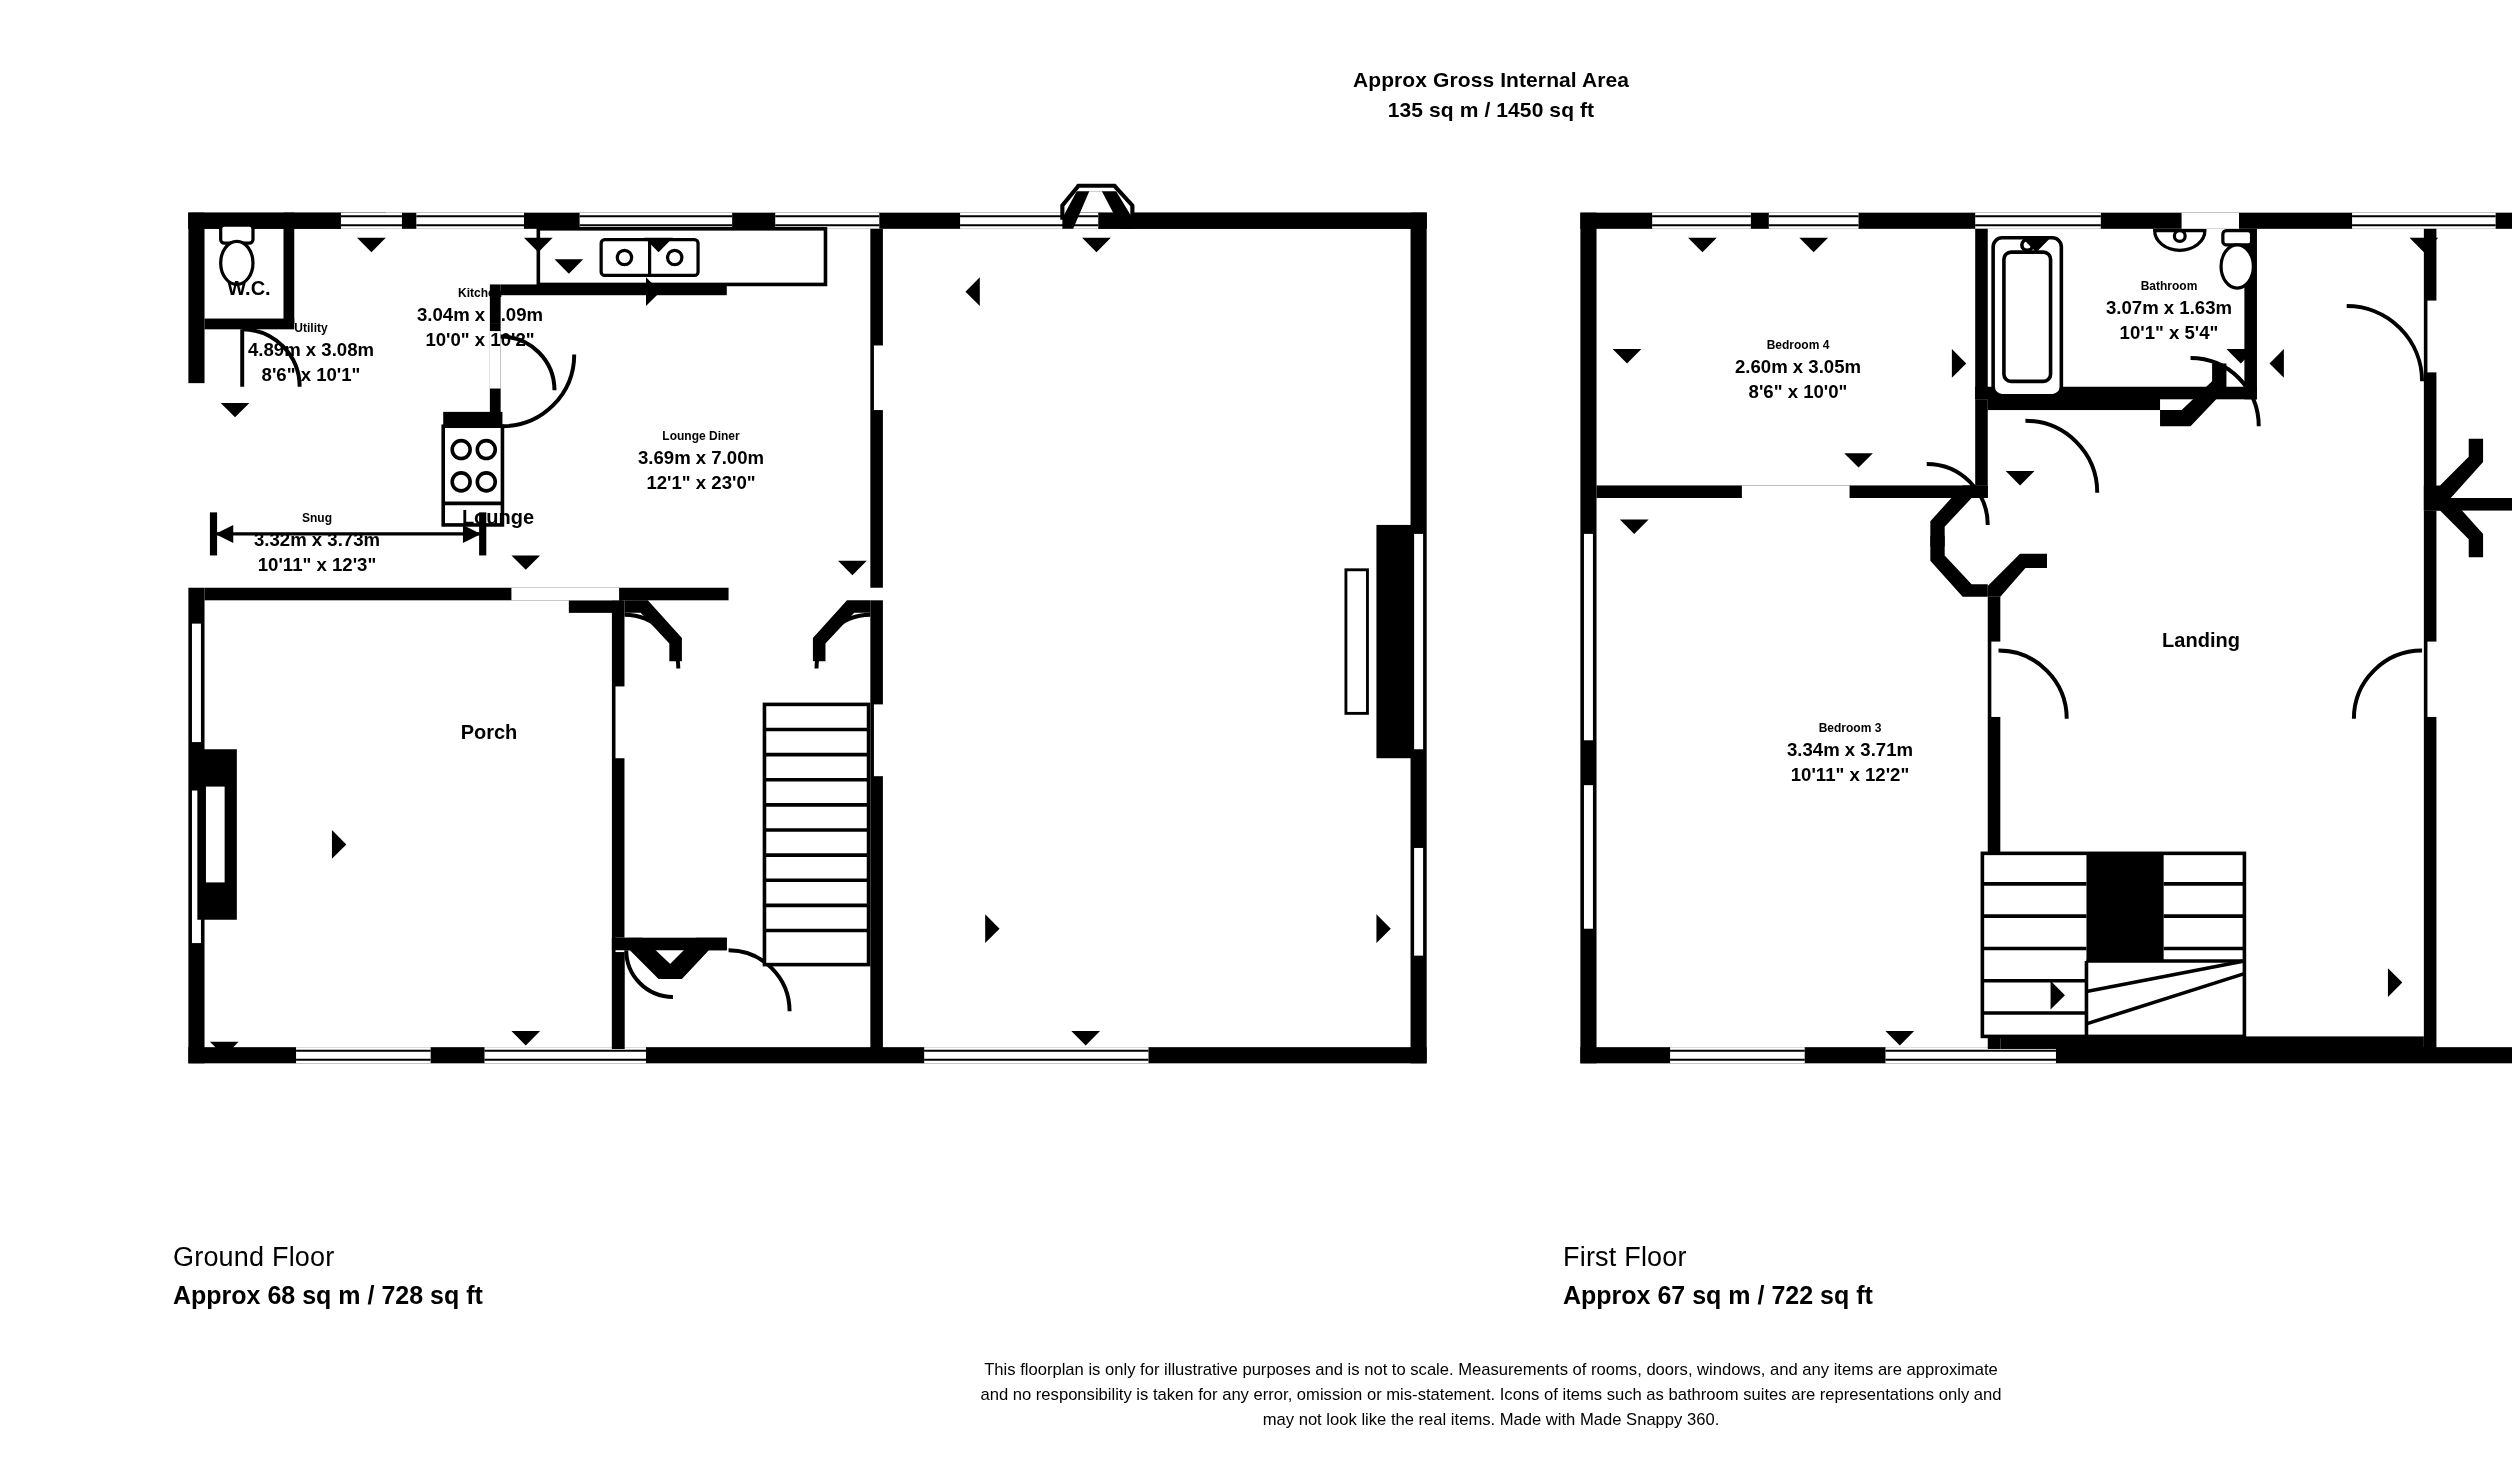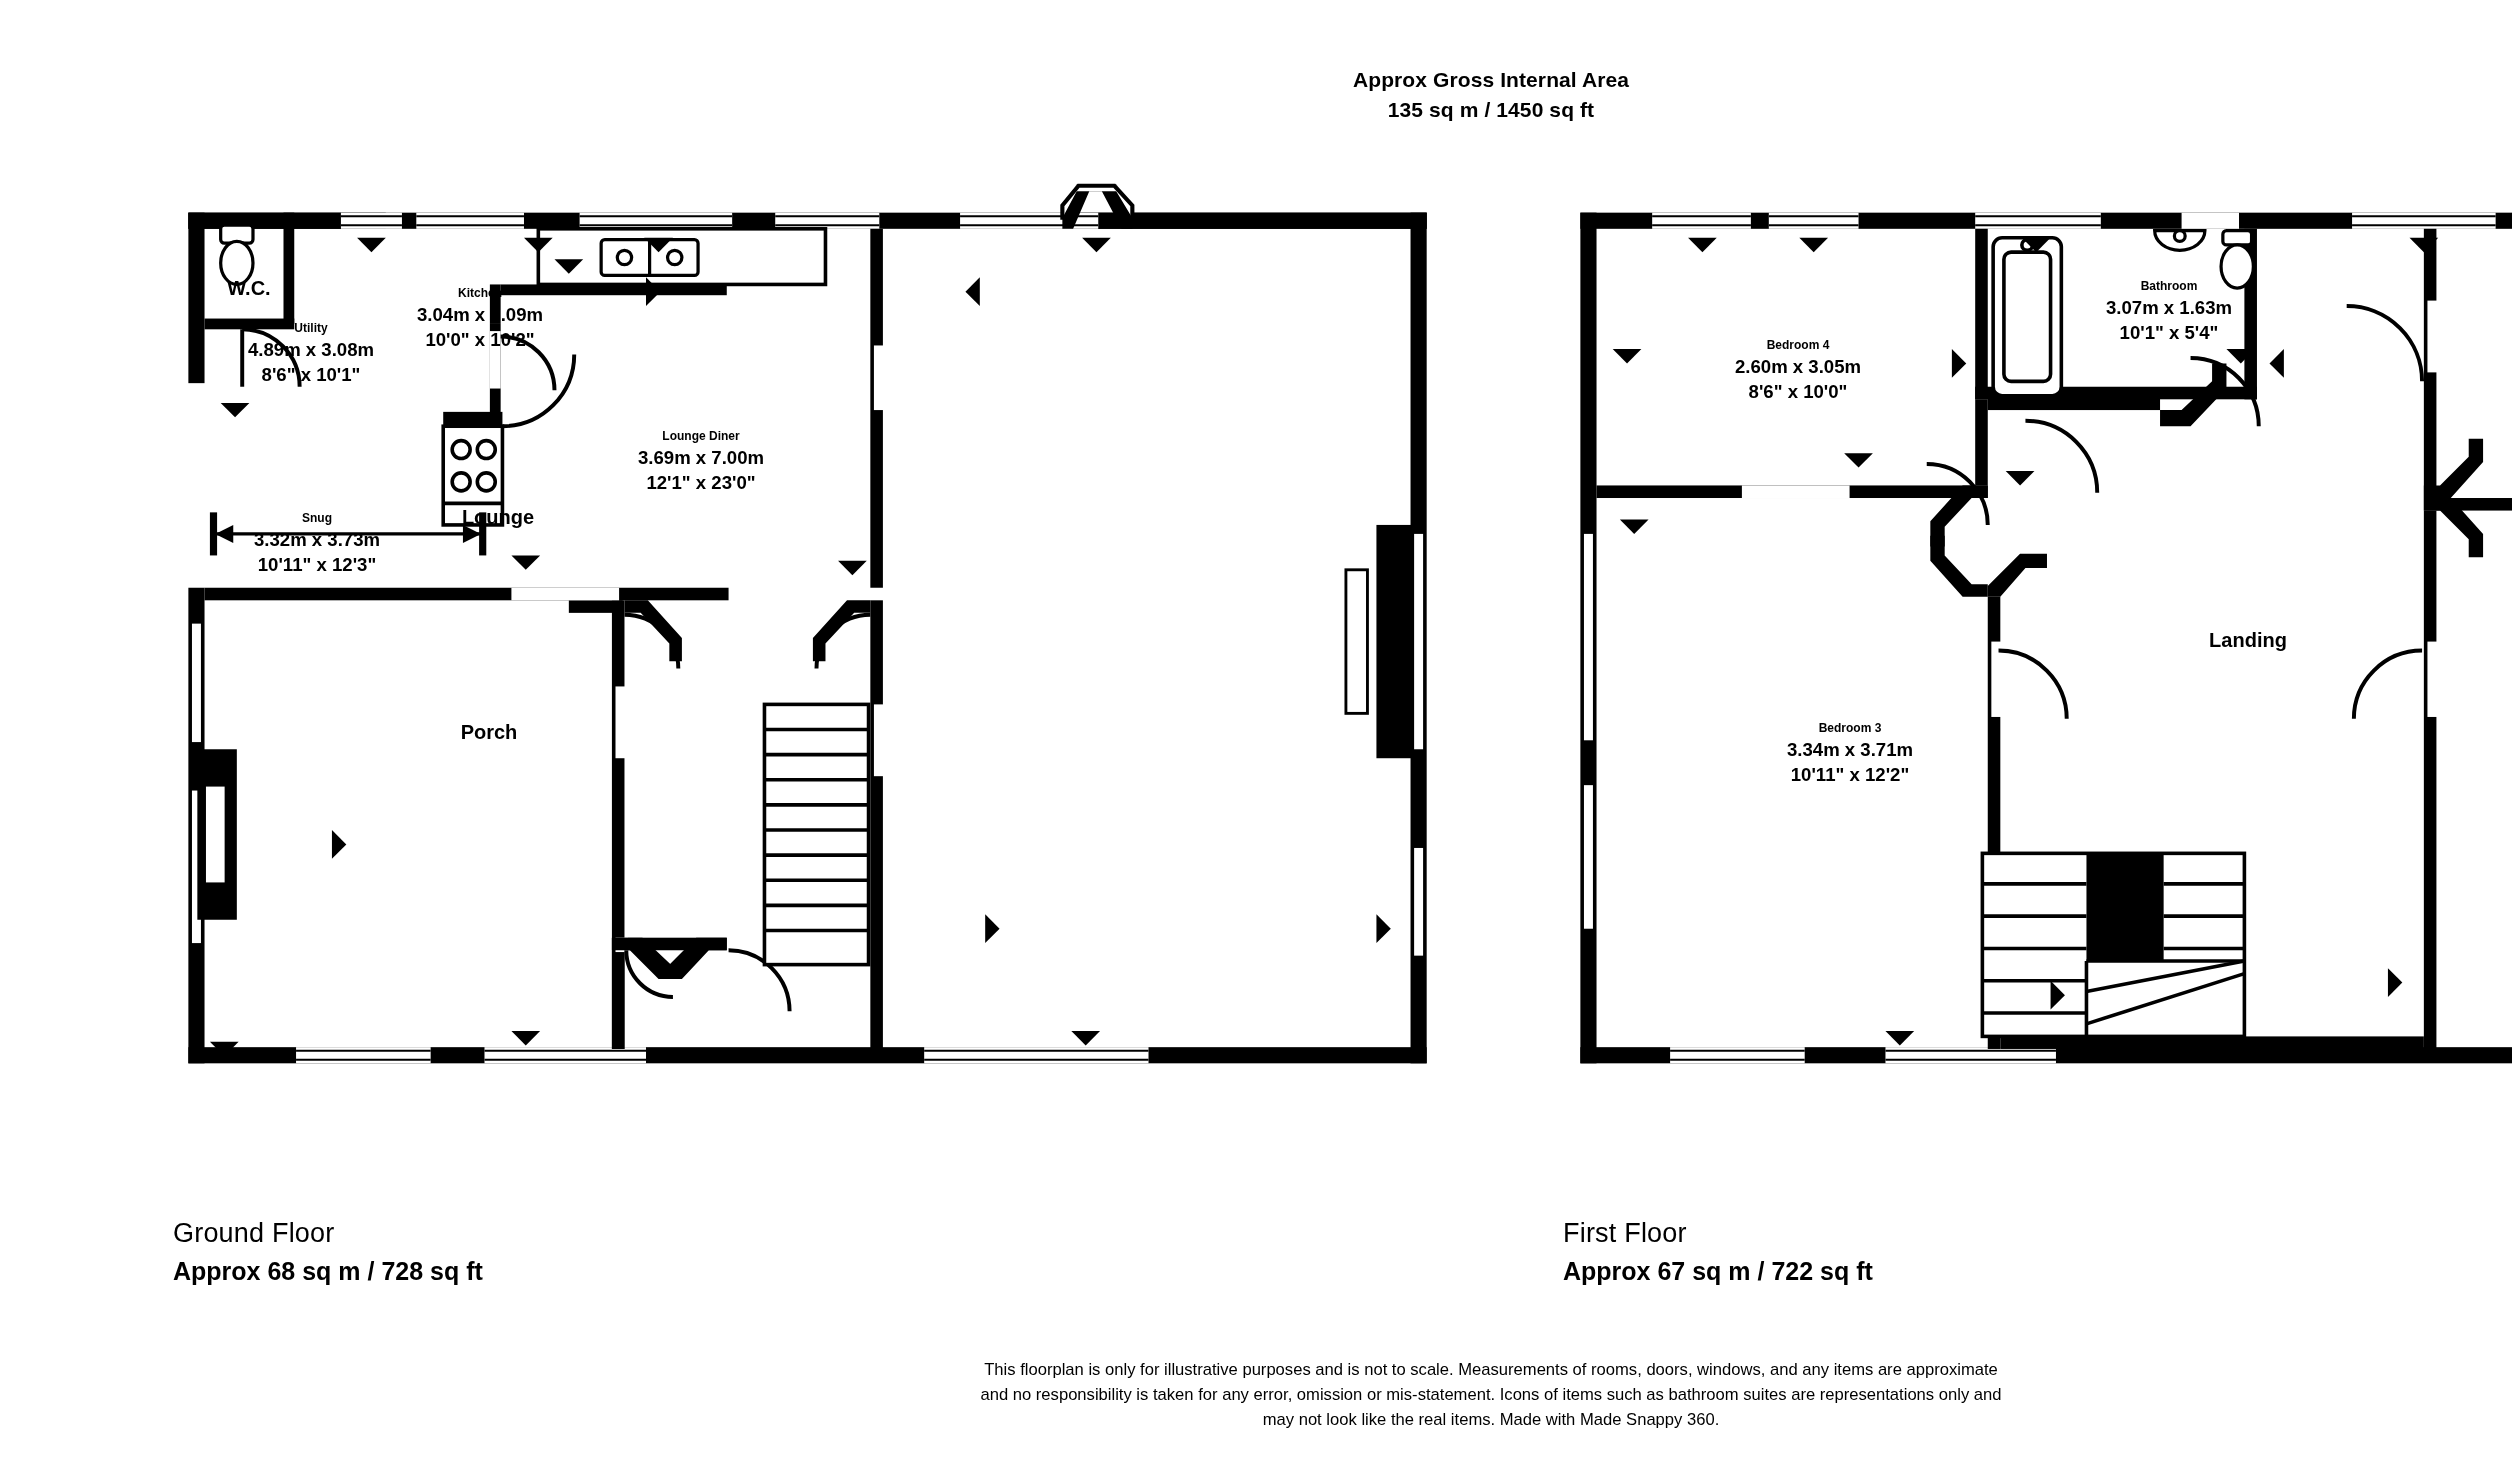--- a/index.html
+++ b/index.html
@@ -64,20 +64,21 @@
   
   .floor-caption {
     position: absolute;
   }
   #caption-ground { left: 173px; top: 1218px; }
   #caption-first  { left: 1563px; top: 1218px; }
   .floor-caption .ftitle {
     font-size: 27px;
     font-weight: normal;
     letter-spacing: 0.2px;
+    margin-top: 24px;
   }
   .floor-caption .fsub {
     font-size: 25px;
     font-weight: bold;
     margin-top: 8px;
   }
 
   
   #disclaimer {
     position: absolute;
@@ -495,21 +496,21 @@
     <div class="rname">Bathroom</div>
     <div class="rdim">3.07m x 1.63m</div>
     <div class="rdim">10'1" x 5'4"</div>
   </div>
   <div class="room-label" style="left:255px; top:205px;">
     <div class="rname">Bedroom 4</div>
     <div class="rdim">2.60m x 3.05m</div>
     <div class="rdim">8'6" x 10'0"</div>
   </div>
 
-  <div class="room-label plain" style="left:658px; top:475px;margin-left:47px;">
+  <div class="room-label plain" style="left:658px; top:475px;">
     <div class="rname">Landing</div>
   </div>
   <div class="room-label" style="left:307px; top:588px;">
     <div class="rname">Bedroom 3</div>
     <div class="rdim">3.34m x 3.71m</div>
     <div class="rdim">10'11" x 12'2"</div>
   </div>
 
 </div>
 

